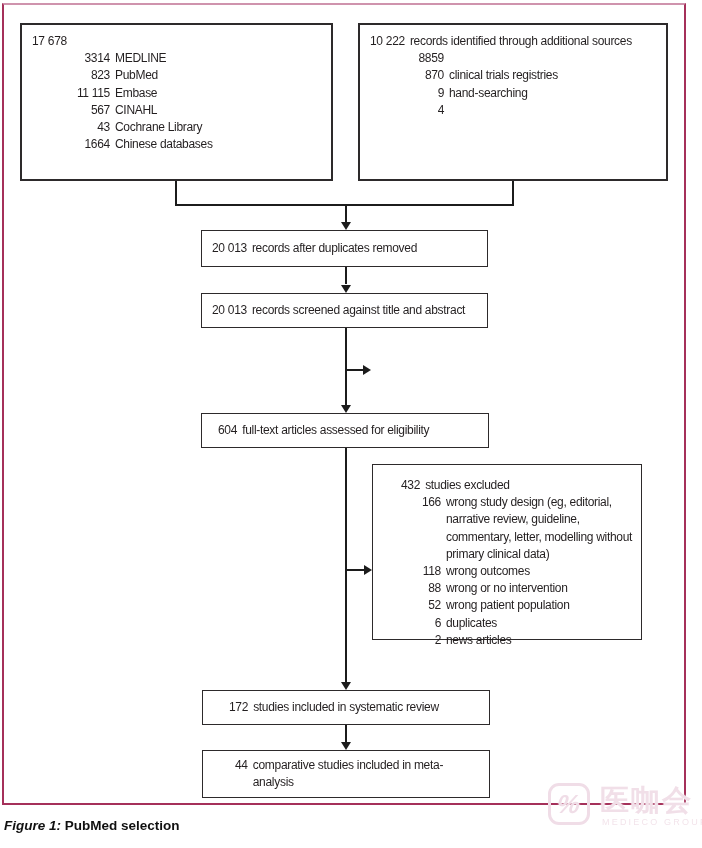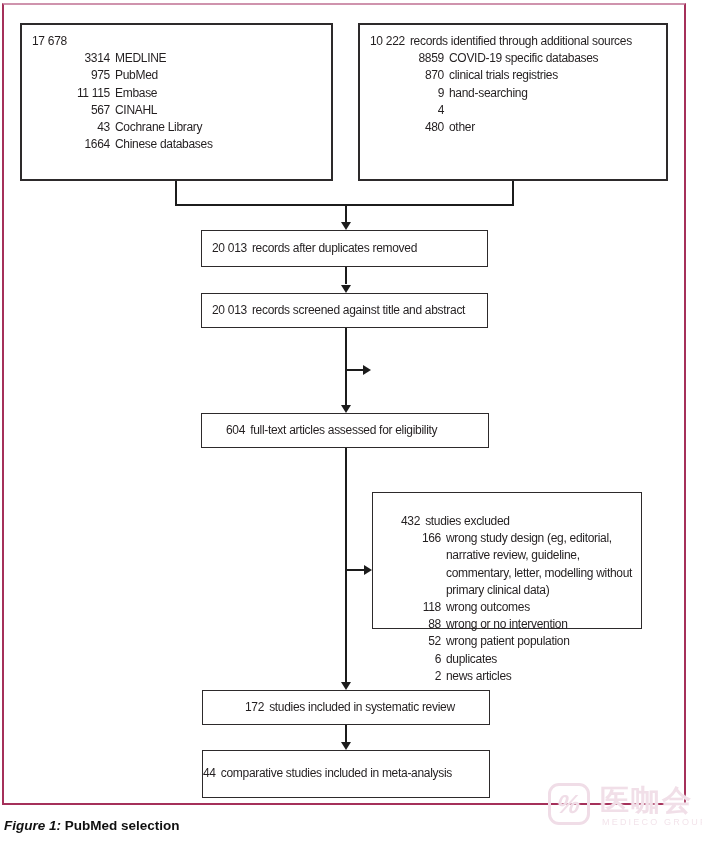--- a/index.html
+++ b/index.html
@@ -21,26 +21,26 @@
   .vcenter{display:flex;flex-direction:column;justify-content:center;}
 
   #box-traditional{left:20px;top:23px;width:313px;height:158px;padding:8px 8px 8px 10px;}
   #box-additional{left:358px;top:23px;width:310px;height:158px;padding:8px 6px 8px 10px;}
   #box-traditional .item .num{width:78px;}
   #box-additional .item .num{width:74px;}
 
   #box-duplicates{left:201px;top:230px;width:287px;height:37px;padding-left:10px;}
   #box-screened{left:201px;top:293px;width:287px;height:35px;padding-left:10px;}
   #box-rec-excluded{left:371px;top:353px;width:272px;height:35px;padding-left:10px;}
-  #box-fulltext{left:201px;top:413px;width:288px;height:35px;padding-left:24px;}
-  #box-st-excluded{left:372px;top:492px;width:270px;height:137px;padding:20px 6px 6px 28px;}
+  #box-fulltext{left:201px;top:413px;width:288px;height:35px;padding-left:16px;}
+  #box-st-excluded{left:372px;top:464px;width:270px;height:176px;padding:12px 6px 6px 28px;}
   #box-st-excluded .item .num{width:40px;}
   #box-st-excluded .lbl{white-space:normal;}
-  #box-systematic{left:202px;top:690px;width:288px;height:35px;padding-left:42px;}
-  #box-meta{left:202px;top:750px;width:288px;height:48px;padding-right:8px;}
+  #box-systematic{left:202px;top:690px;width:288px;height:35px;padding-left:26px;}
+  #box-meta{left:202px;top:750px;width:288px;height:48px;padding-left:32px;padding-right:8px;}
 
   
   .cline{position:absolute;background:#1c1c1c;}
   .arr-down{position:absolute;width:0;height:0;border-left:5px solid transparent;
             border-right:5px solid transparent;border-top:8px solid #1c1c1c;}
   .arr-right{position:absolute;width:0;height:0;border-top:5px solid transparent;
              border-bottom:5px solid transparent;border-left:8px solid #1c1c1c;}
 
   
   .caption{position:absolute;left:4px;top:818px;font-size:13.5px;color:#101010;}
@@ -65,21 +65,21 @@
 
   <div class="fbox thick" id="box-traditional">
     <div class="row header">
       <span class="num">17 678</span>
     </div>
     <div class="row item oneline">
       <span class="num">3314</span>
       <span class="lbl">MEDLINE</span>
     </div>
     <div class="row item oneline">
-      <span class="num">975</span>
+      <span class="num">823</span>
       <span class="lbl">PubMed</span>
     </div>
     <div class="row item oneline">
       <span class="num">11 115</span>
       <span class="lbl">Embase</span>
     </div>
     <div class="row item oneline">
       <span class="num">567</span>
       <span class="lbl">CINAHL</span>
     </div>
@@ -93,36 +93,31 @@
     </div>
   </div>
 
   <div class="fbox thick" id="box-additional">
     <div class="row header oneline">
       <span class="num">10 222</span>
       <span class="lbl">records identified through additional sources</span>
     </div>
     <div class="row item oneline">
       <span class="num">8859</span>
-      <span class="lbl">COVID-19 specific databases</span>
     </div>
     <div class="row item oneline">
       <span class="num">870</span>
       <span class="lbl">clinical trials registries</span>
     </div>
     <div class="row item oneline">
       <span class="num">9</span>
       <span class="lbl">hand-searching</span>
     </div>
     <div class="row item oneline">
       <span class="num">4</span>
-    </div>
-    <div class="row item oneline">
-      <span class="num">480</span>
-      <span class="lbl">other</span>
     </div>
   </div>
 
   <div class="cline" style="left:175px;top:181px;width:2px;height:25px;"></div>
   <div class="cline" style="left:512px;top:181px;width:2px;height:25px;"></div>
   <div class="cline" style="left:175px;top:204px;width:339px;height:2px;"></div>
   <div class="cline" style="left:345px;top:204px;width:2px;height:20px;"></div>
   <div class="arr-down" style="left:341px;top:222px;"></div>
 
   <div class="fbox vcenter" id="box-duplicates">

